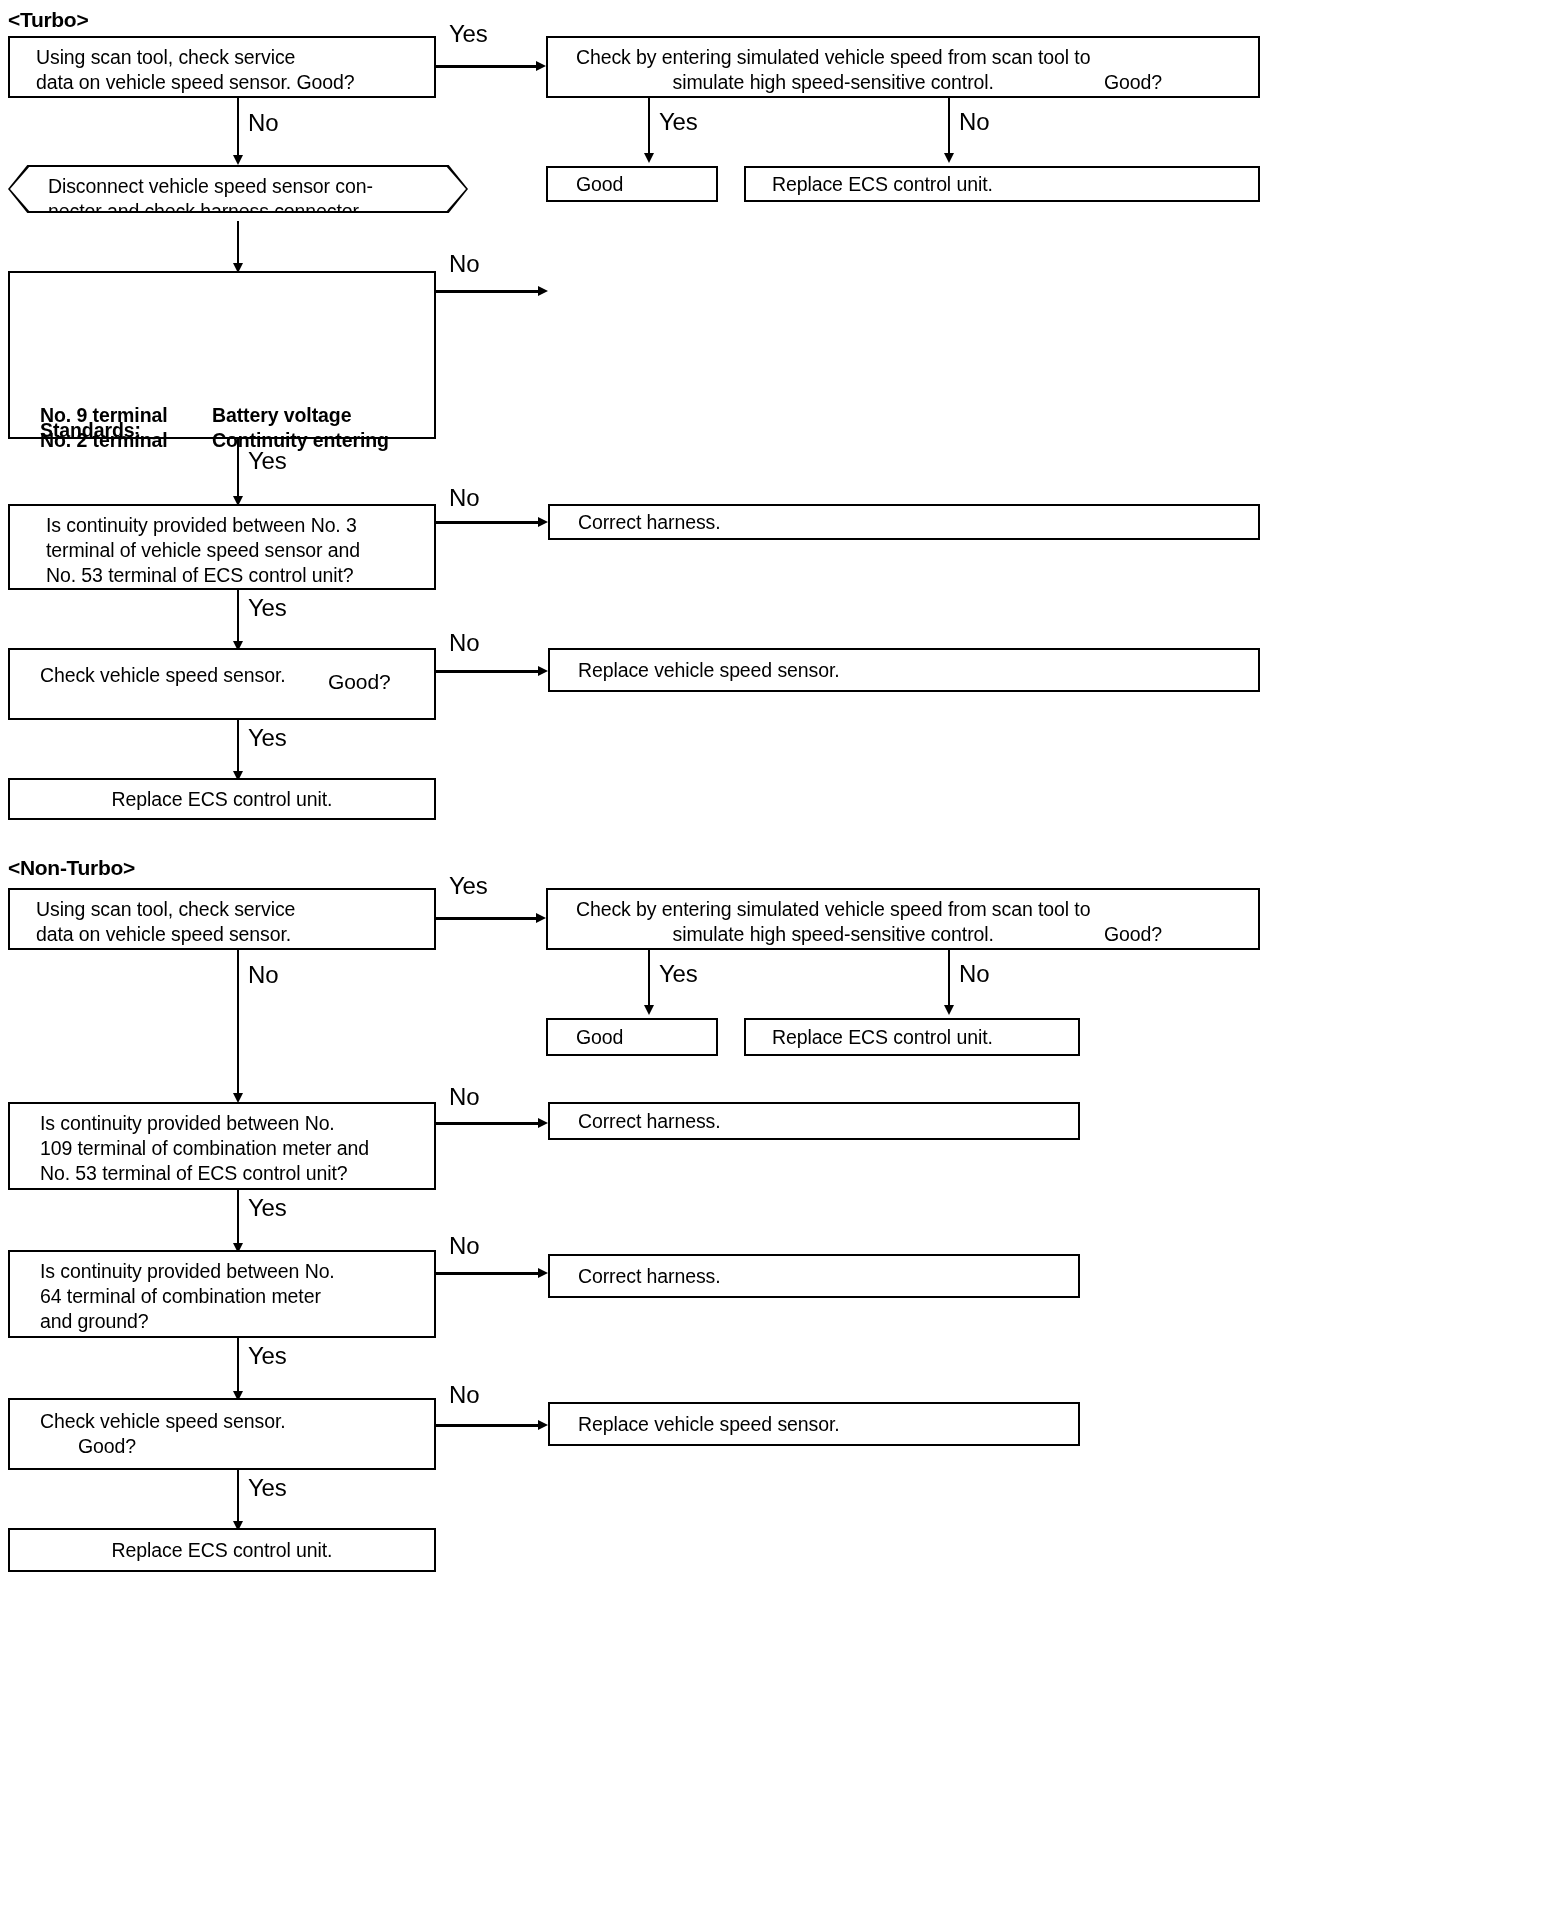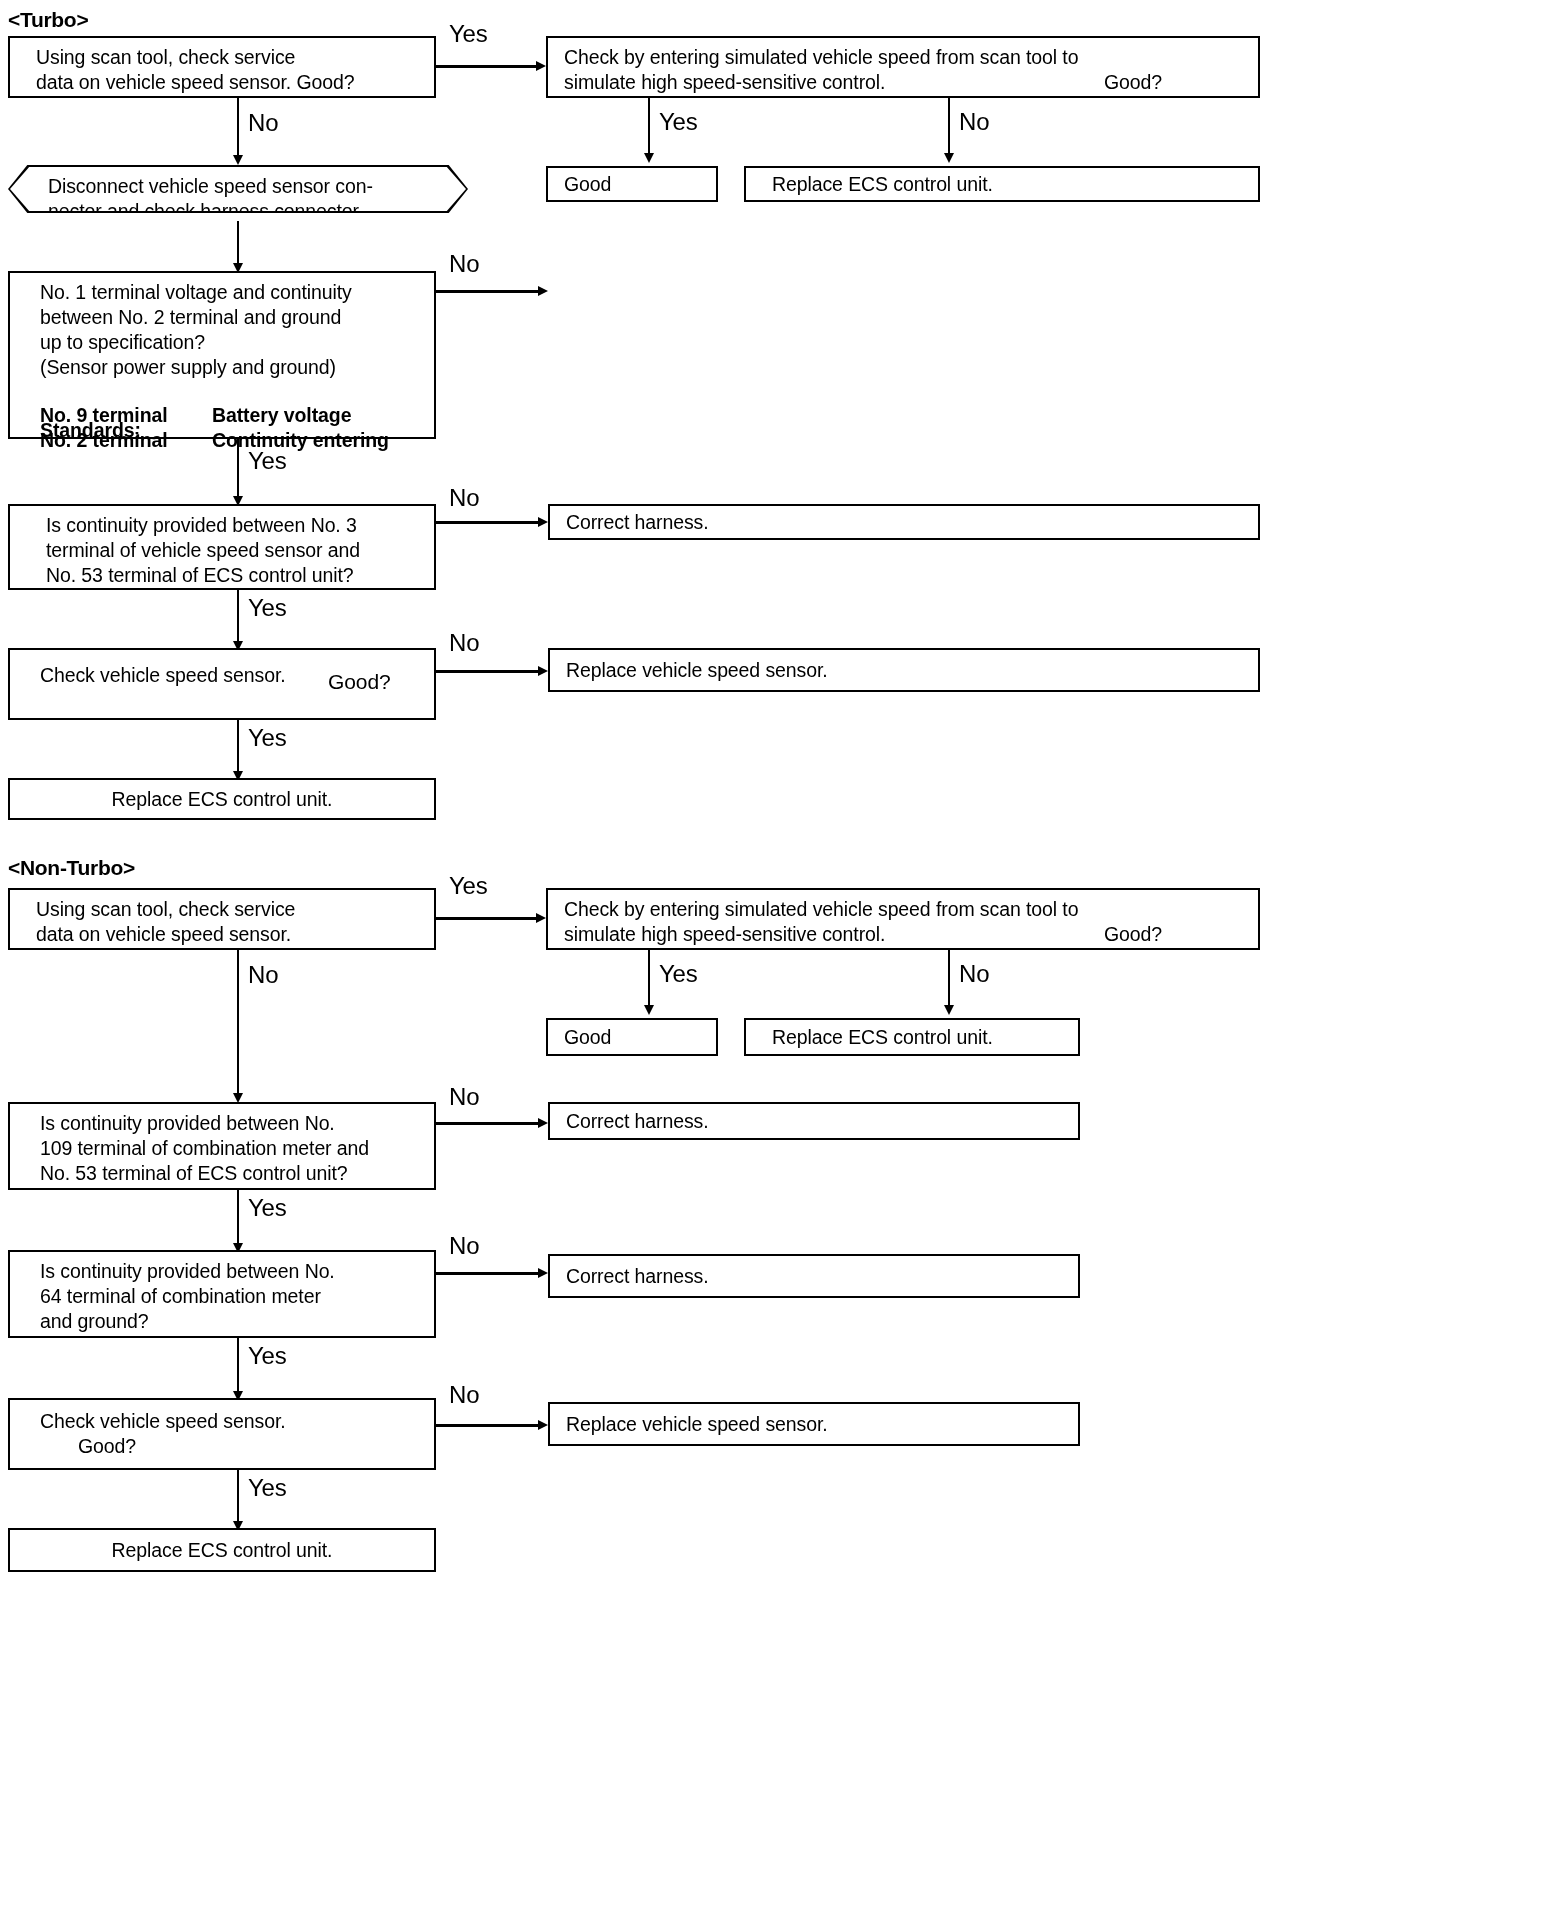--- a/index.html
+++ b/index.html
@@ -31,21 +31,21 @@
   }
   .box .txt{
     position:absolute;
     left:0;top:0;
     padding:7px 10px 0 26px;
     font-size:19.5px;
     line-height:25px;
     white-space:pre-line;
     letter-spacing:-0.1px;
   }
-  .box .txt.pad-sm{padding-left:16px;}
+  .box .txt.pad-sm{padding-left:28px;text-align:center;}
   .box .txt.center{padding-left:0;width:100%;text-align:center;}
   .box .sub{
     position:absolute;
     font-size:19.5px;
     line-height:25px;
     white-space:pre-line;
     letter-spacing:-0.1px;
   }
   .box .sub.bold{font-weight:bold;}
 
@@ -142,24 +142,20 @@
   <div class="hex" style="left:8px;top:165px;width:460px;height:48px;">
     <div class="inner"></div>
     <div class="txt">Disconnect vehicle speed sensor con-
 nector and check harness connector.</div>
   </div>
 
   <div class="vline" style="left:237px;top:221px;height:48px;"></div>
   <div class="arrow-d" style="left:233px;top:263px;"></div>
 
   <div class="box" style="left:8px;top:271px;width:428px;height:168px;">
-    <div class="txt" style="padding-left:30px;">No. 1 terminal voltage and continuity
-between No. 2 terminal and ground
-up to specification?
-(Sensor power supply and ground)</div>
     <div class="sub bold" style="left:30px;top:105px;margin-top:40px;">Standards:</div>
     <div class="sub bold" style="left:30px;top:130px;">No. 9 terminal</div>
     <div class="sub bold" style="left:202px;top:130px;">Battery voltage</div>
     <div class="sub bold" style="left:30px;top:155px;">No. 2 terminal</div>
     <div class="sub bold" style="left:202px;top:155px;">Continuity entering</div>
   </div>
 
   <div class="hline thick" style="left:436px;top:290px;width:104px;"></div>
   <div class="arrow-r" style="left:538px;top:286px;"></div>
   <div class="lbl" style="left:449px;top:254px;">No</div>

